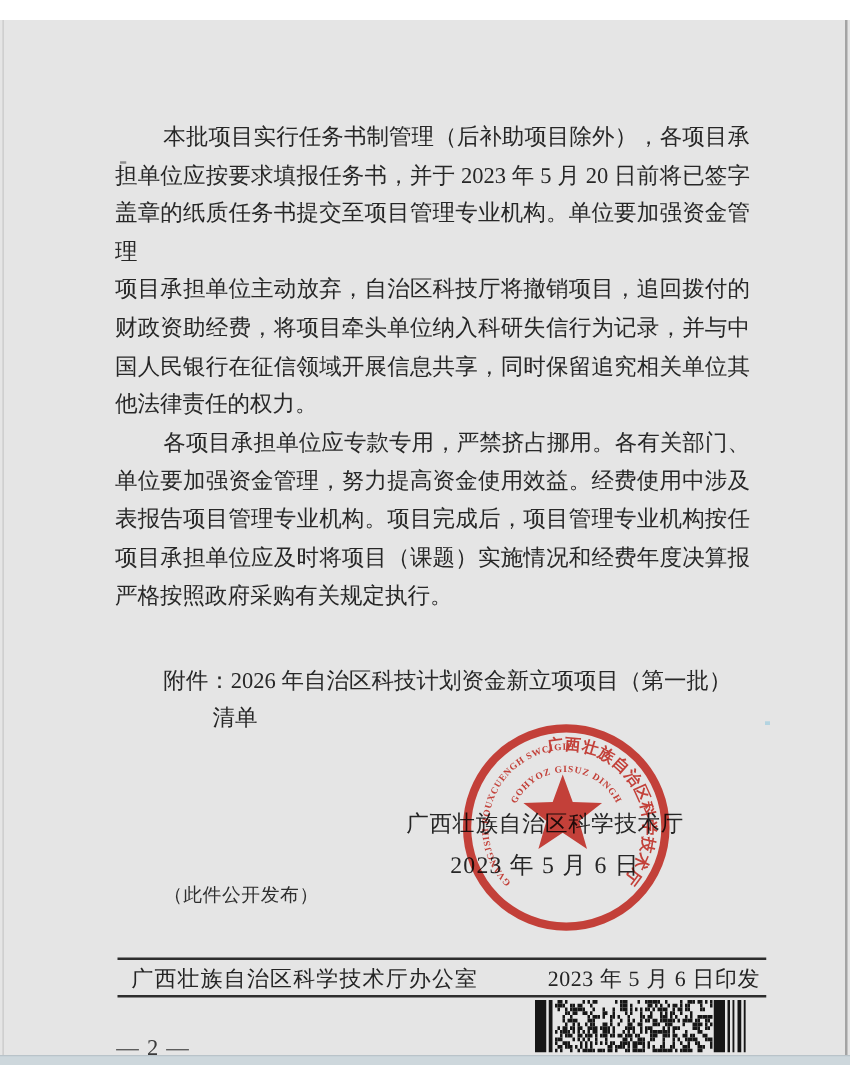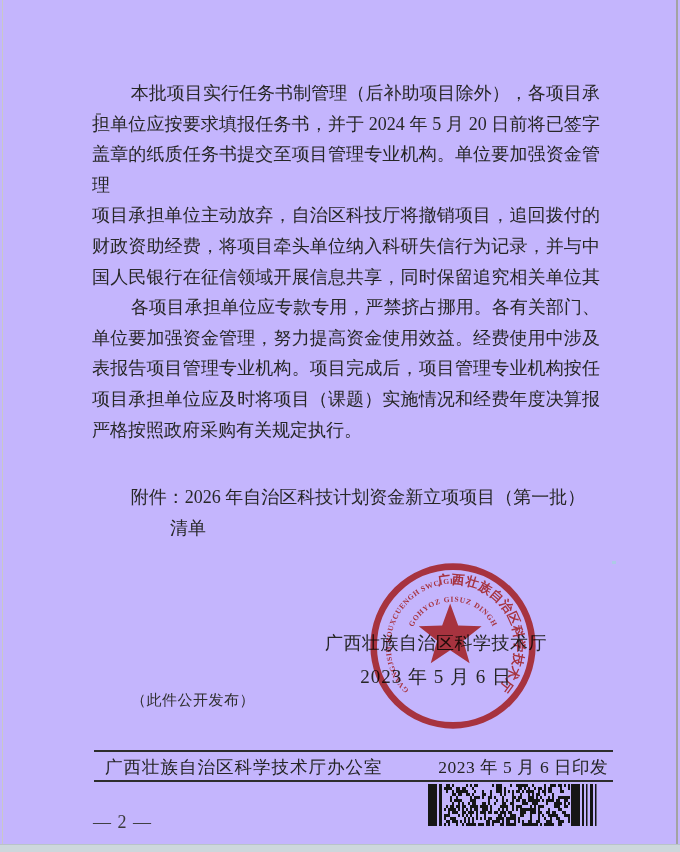--- a/index.html
+++ b/index.html
@@ -1,18 +1,18 @@
 <!DOCTYPE html>
 <html style="--seal-color: #d5332a;"><head>
 <meta charset="utf-8">
 <style>
   html,body{margin:0;padding:0;width:680px;height:852px;overflow:hidden;background:#ffffff;}
   body{font-family:"Liberation Serif", serif;color:#2b2b2b;position:relative;}
 
-  .page{position:absolute;inset:0;background:#c4b5fd;}
+  .page{position:absolute;inset:0;background:#e5e5e5;margin-top:16px;}
 
   
   .edge-left{position:absolute;left:2px;top:0;width:1px;height:845px;background:#c8c8c8;}
   .edge-right{position:absolute;left:676px;top:0;width:2px;height:852px;background:#a3a3a3;}
   .edge-bottom{position:absolute;left:0;bottom:0;width:680px;height:7px;background:#cdd7dc;border-top:1px solid #b9c3c9;}
   .speck1{position:absolute;left:96px;top:113px;width:5px;height:2px;background:rgba(70,70,70,.55);}
   .speck2{position:absolute;left:612px;top:561px;width:4px;height:3px;background:#a8cfe0;opacity:.8;}
 
   
   .bodytext{position:absolute;left:92px;top:78px;width:508px;font-size:18px;line-height:30.6px;color:#272727;}
@@ -51,25 +51,26 @@
   .pageno{position:absolute;left:93px;top:812px;font-size:18px;color:#3a3a3a;letter-spacing:1px;}
 </style>
 </head>
 <body>
 
 <div class="page">
 
   <div class="bodytext">
     <div class="para">
         <div class="tline first">本批项目实行任务书制管理（后补助项目除外），各项目承</div>
-        <div class="tline">担单位应按要求填报任务书，并于 2024 年 5 月 20 日前将已签字</div>
+        <div class="tline">担单位应按要求填报任务书，并于 2023 年 5 月 20 日前将已签字</div>
         <div class="tline">盖章的纸质任务书提交至项目管理专业机构。单位要加强资金管理</div>
         <div class="tline">项目承担单位主动放弃，自治区科技厅将撤销项目，追回拨付的</div>
         <div class="tline">财政资助经费，将项目牵头单位纳入科研失信行为记录，并与中</div>
         <div class="tline">国人民银行在征信领域开展信息共享，同时保留追究相关单位其</div>
+        <div class="tline last">他法律责任的权力。</div>
       </div>
     <div class="para">
         <div class="tline first">各项目承担单位应专款专用，严禁挤占挪用。各有关部门、</div>
         <div class="tline">单位要加强资金管理，努力提高资金使用效益。经费使用中涉及</div>
         <div class="tline">表报告项目管理专业机构。项目完成后，项目管理专业机构按任</div>
         <div class="tline">项目承担单位应及时将项目（课题）实施情况和经费年度决算报</div>
         <div class="tline last">严格按照政府采购有关规定执行。</div>
       </div>
     <div class="attachment">
       <div class="att1">附件：2026 年自治区科技计划资金新立项项目（第一批）</div>

